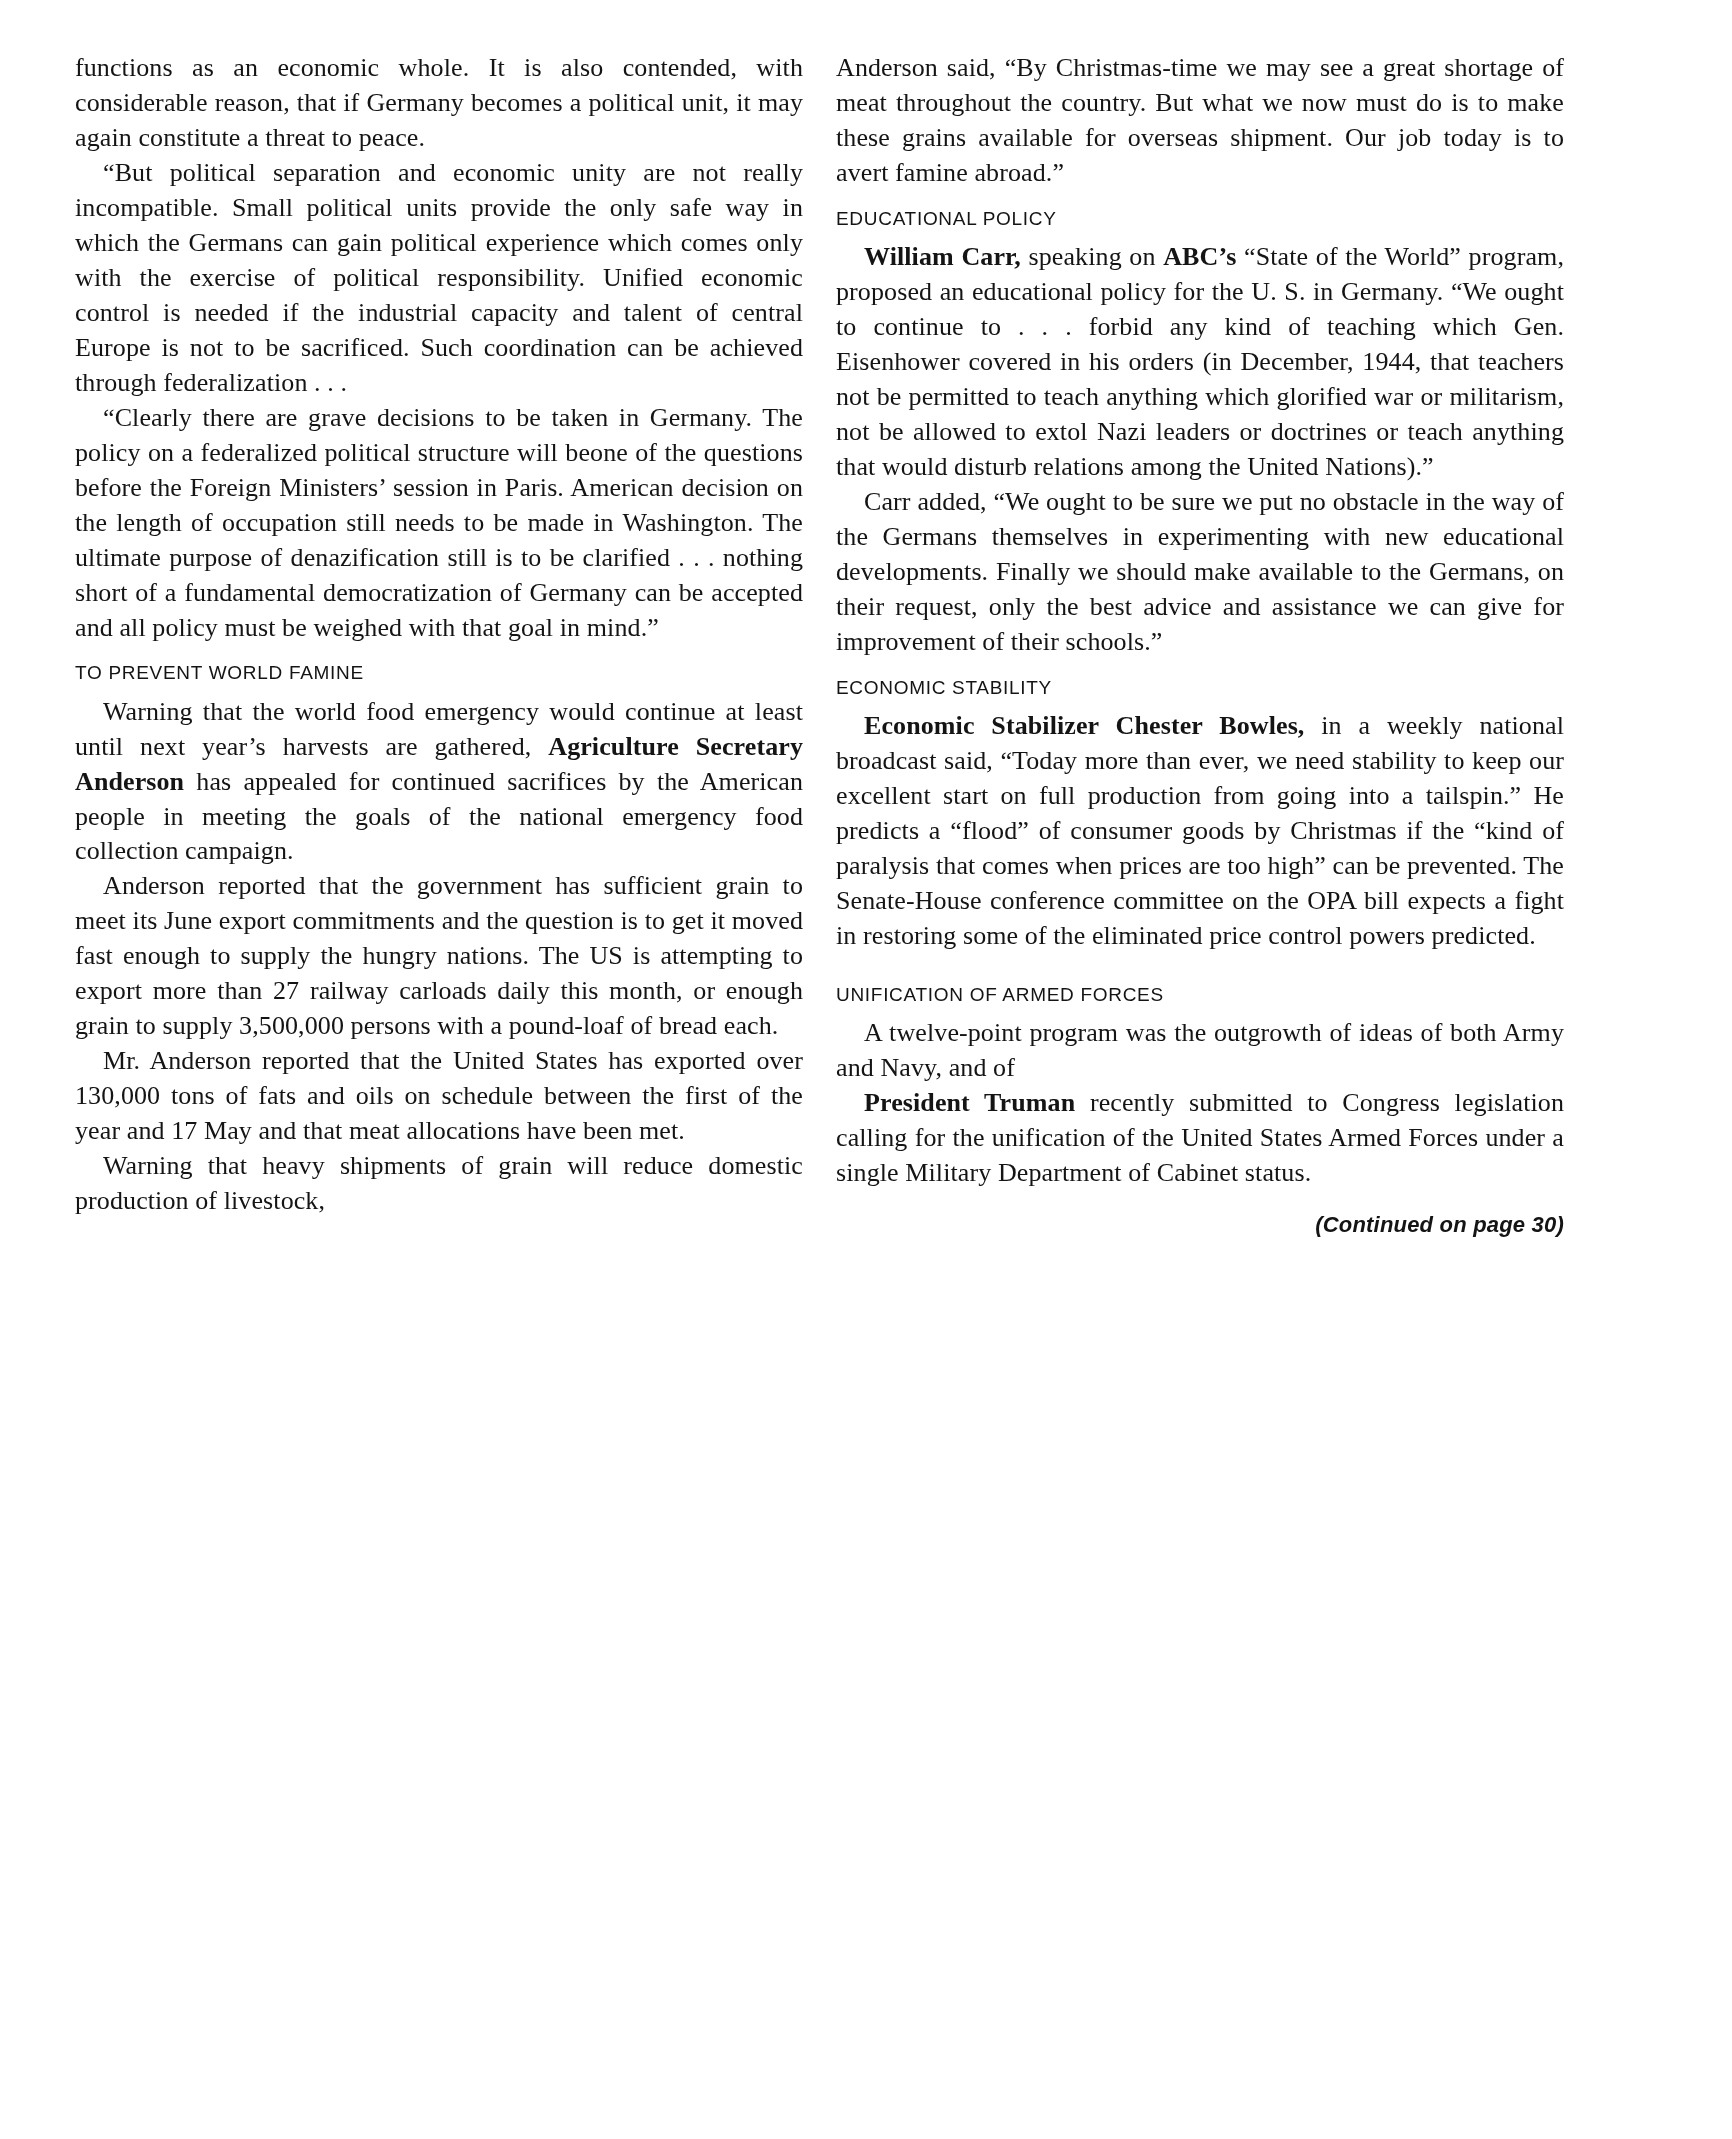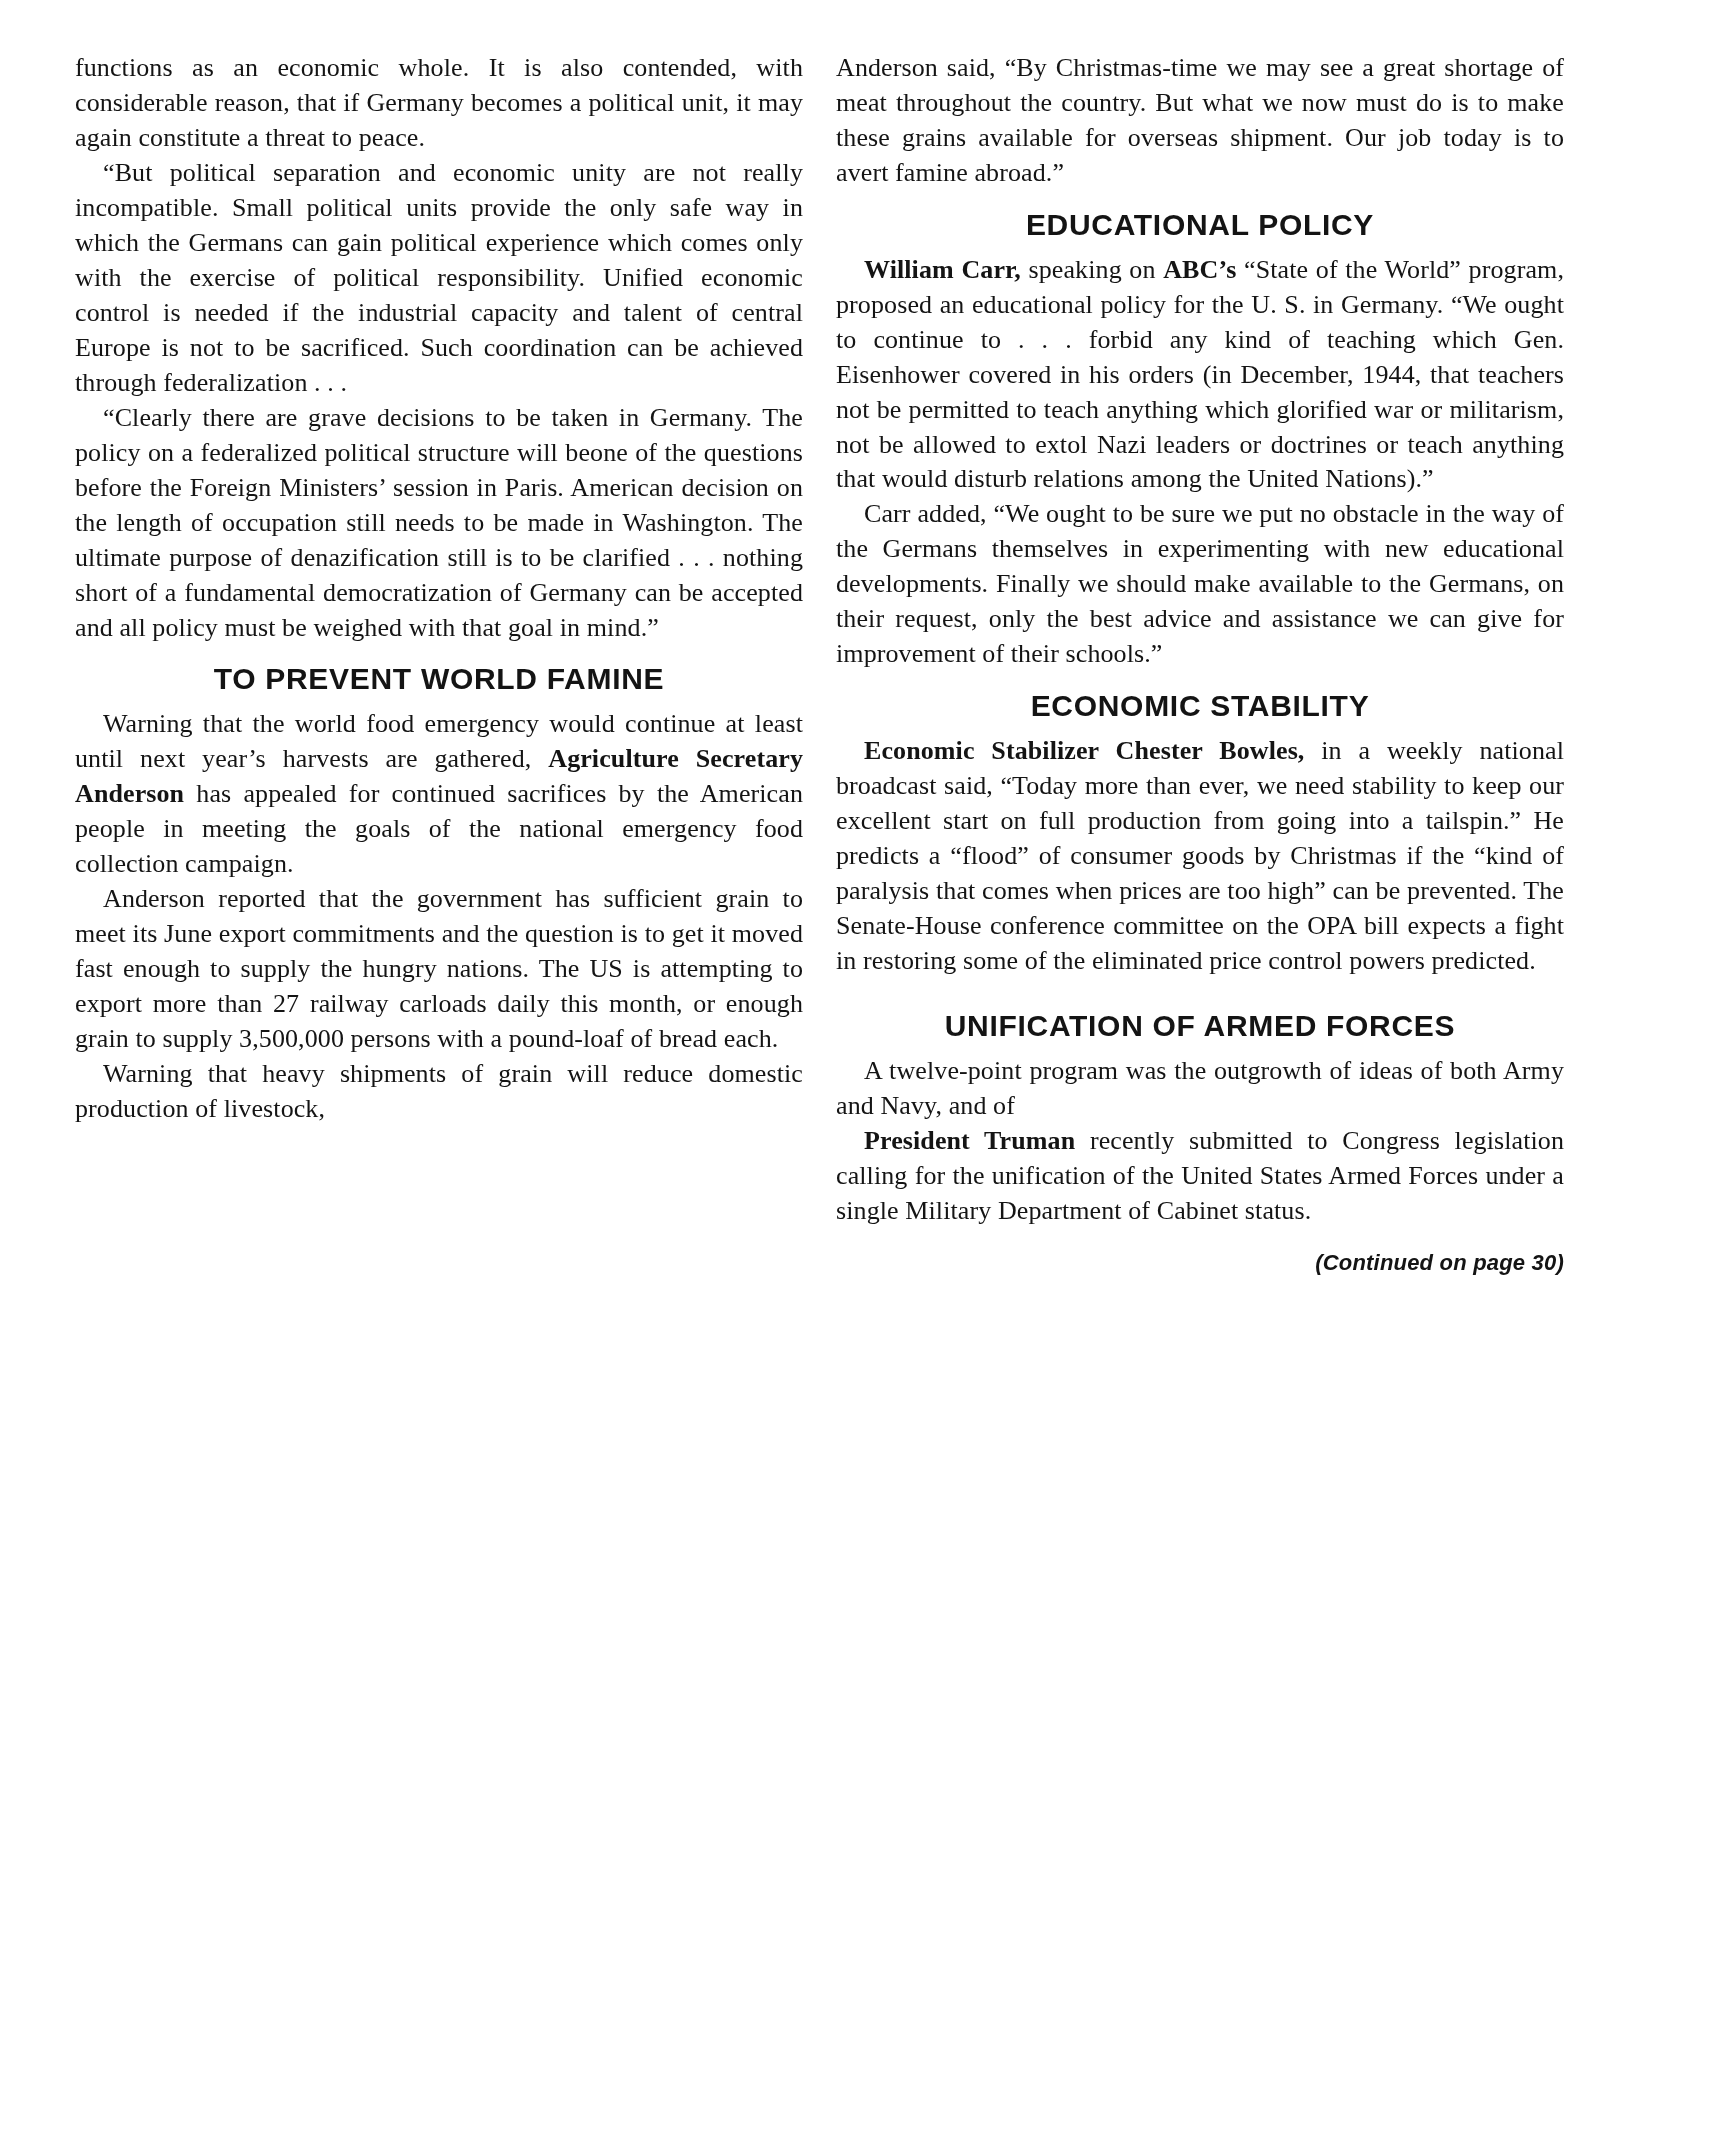--- a/index.html
+++ b/index.html
@@ -41,24 +41,24 @@
   }
   p.indent {
     text-indent: 28px;
   }
   p.noindent {
     text-indent: 0;
   }
   h2 {
     margin: 17px 0 10.3px 0;
     font-family: "Liberation Sans", sans-serif;
-    font-weight: bold;
-    font-size: 30px;
+    font-weight: normal;
+    font-size: 19px;
     letter-spacing: 0.7px;
-    text-align: center;
+    text-align: left;
     line-height: 1.15;
   }
   h2.tight {
     margin-top: 30px;
   }
   .b {
     font-weight: bold;
   }
   .continued {
     margin-top: 21px;
@@ -83,20 +83,21 @@
       <p class="indent">“But political separation and economic unity are not really incompatible.  Small political units provide the only safe way in which the Germans can gain political experience which comes only with the exercise of political responsibility.  Unified economic control is needed if the industrial capacity and talent of central Europe is not to be sacrificed.  Such coordination can be achieved through federalization . . .</p>
 
       <p class="indent">“Clearly there are grave decisions to be taken in Germany.  The policy on a federalized political structure will beone of the questions before the Foreign Ministers’ session in Paris.  American decision on the length of occupation still needs to be made in Washington.  The ultimate purpose of denazification still is to be clarified . . . nothing short of a fundamental democratization of Germany can be accepted and all policy must be weighed with that goal in mind.”</p>
 
       <h2>TO PREVENT WORLD FAMINE</h2>
 
       <p class="indent"><span>Warning that the world food emergency would continue at least until next year’s harvests are gathered, <span class="b">Agriculture Secretary Anderson</span> has appealed for continued sacrifices by the American people in meeting the goals of the national emergency food collection campaign.</span></p>
 
       <p class="indent">Anderson reported that the government has sufficient grain to meet its June export commitments and the question is to get it moved fast enough to supply the hungry nations.  The US is attempting to export more than 27 railway carloads daily this month, or enough grain to supply 3,500,000 persons with a pound-loaf of bread each.</p>
 
+      <p class="indent">Mr. Anderson reported that the United States has exported over 130,000 tons of fats and oils on schedule between the first of the year and 17 May and that meat allocations have been met.</p>
 
       <p class="indent">Warning that heavy shipments of grain will reduce domestic production of livestock,</p>
 
     </div>
 
     <div class="col">
 
       <p class="noindent">Anderson said, “By Christmas-time we may see a great shortage of meat throughout the country.  But what we now must do is to make these grains available for overseas shipment.  Our job today is to avert famine abroad.”</p>
 
       <h2>EDUCATIONAL POLICY</h2>

